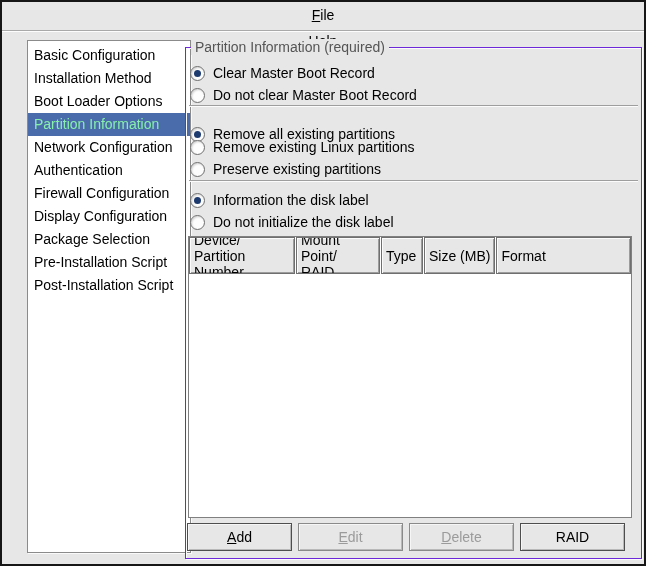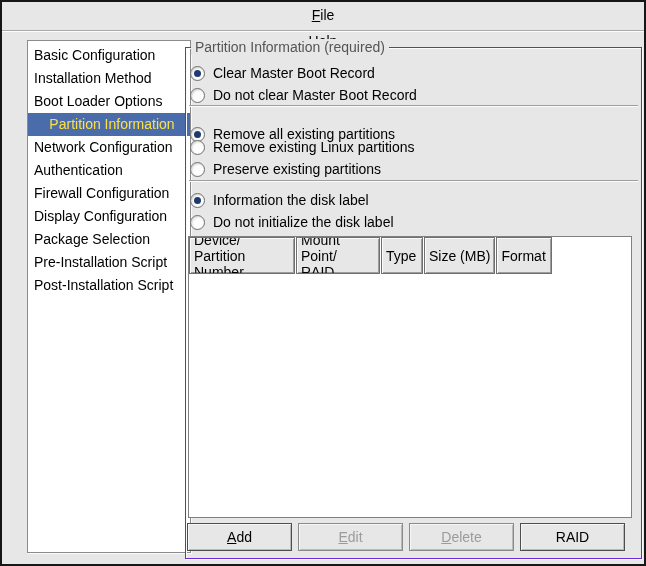--- a/index.html
+++ b/index.html
@@ -10,37 +10,37 @@
   
   .menubar{position:absolute;left:0;top:0;right:0;height:28px;background:#e7e7e7;
            border-bottom:1px solid #a9a9a9;box-shadow:0 1px 0 #fdfdfd;display:flex;align-items:center;flex-direction:column;}
   .menu-item{padding:5px 11px;cursor:default;}
   .menu-item u{text-decoration:underline;}
 
   
   .sidebar{position:absolute;left:25px;top:38px;width:164px;height:513px;background:#fff;
            border:1px solid #8b8b8b;box-shadow:1px 1px 0 #fafafa;padding-top:3px;box-sizing:border-box;}
   .side-item{height:23px;line-height:23px;padding-left:6px;white-space:nowrap;overflow:hidden;}
-  .side-item.selected{background:#4a6caa;color:#fde047;text-align:center;}
+  .side-item.selected{background:#4a6caa;color:#86efac;}
 
   
   .frame{position:absolute;left:183px;top:45px;width:457px;height:512px;box-sizing:border-box;
          border:1px solid #6d28d9;box-shadow:inset 1px 1px 0 #fbfbfb, 1px 1px 0 #fbfbfb;text-decoration:underline;}
   .frame-label{position:absolute;top:-9px;left:5px;background:#e7e7e7;padding:0 4px;color:#555;}
 
   .radio-row{position:absolute;left:4px;display:flex;align-items:flex-end;height:22px;gap:8px;}
   .radio{width:15px;height:15px;border-radius:50%;border:1px solid #6e6e6e;background:#fdfdfd;
          box-sizing:border-box;position:relative;box-shadow:inset 1px 1px 2px rgba(0,0,0,.18);flex:none;}
   .radio.checked::after{content:"";position:absolute;left:3px;top:3px;width:7px;height:7px;
          border-radius:50%;background:#1e3b70;}
   .sep{position:absolute;left:3px;right:3px;height:0;border-top:1px solid #9e9e9e;border-bottom:1px solid #fcfcfc;}
 
   
   .table{position:absolute;left:2px;top:188px;width:444px;height:282px;background:#fff;
-         border:1px solid #808080;box-sizing:border-box;display:flex;flex-direction:row;}
+         border:1px solid #808080;box-sizing:border-box;display:flex;flex-direction:column;}
   .thead{display:flex;height:37px;flex:none;background:#fff;}
   .th{background:#e7e7e7;border:1px solid #6f6f6f;box-shadow:inset 1px 1px 0 #fbfbfb, inset -1px -1px 0 #9c9c9c;
       box-sizing:border-box;margin-right:1px;padding:1px 4px;display:flex;align-items:center;
       white-space:pre-line;line-height:16px;overflow:hidden;}
   .th:last-child{margin-right:0;flex:1;}
   .tbody{flex:1;background:#fff;}
 
   
   .btn-row{position:absolute;left:1px;right:16px;top:475px;height:28px;display:flex;gap:6px;}
   .btn{flex:1;background:#e7e7e7;border:1px solid #4e4e4e;

